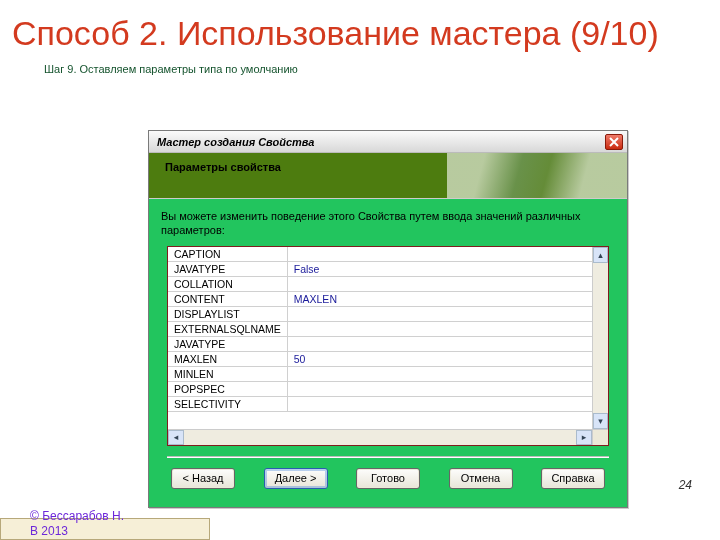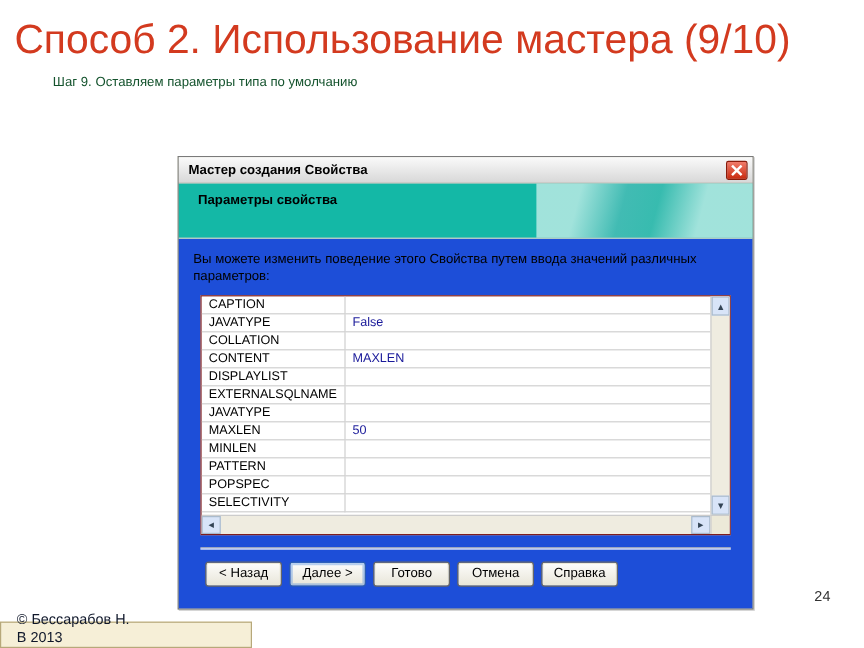--- a/index.html
+++ b/index.html
@@ -19,30 +19,31 @@
     font-weight: 400;
   }
   .step-text {
     padding: 6px 0 10px 44px;
     font-size: 11px;
     color: #14532d;
   }
   .page-num {
     position: absolute;
     right: 28px;
-    bottom: 36px;
+    bottom: 48px;
     font-size: 12px;
     color: #333;
+    font-style: italic;
   }
   .copyright {
     position: absolute;
-    left: 14px;
+    left: 30px;
     bottom: 2px;
     font-size: 12px;
-    color: #0f172a;
+    color: #6d28d9;
     line-height: 1.2;
   }
   .overlay-box {
     position: absolute;
     left: 0;
     bottom: 0;
     width: 210px;
     height: 22px;
     border: 1px solid #b7a87a;
     background: #f6efd7;
@@ -61,54 +62,55 @@
     box-shadow: 1px 1px 0 #ccc;
   }
   .titlebar {
     display: flex;
     align-items: center;
     justify-content: space-between;
     height: 22px;
     padding: 0 4px 0 8px;
     background: linear-gradient(#fafafa, #d8d8d8);
     border-bottom: 1px solid #bbb;
+    font-style: italic;
   }
   .titlebar-text { font-weight: bold; font-size: 11px; }
   .close-box {
     width: 18px; height: 16px;
     background: linear-gradient(#f07b6a, #c92a0f);
     border: 1px solid #8a1a0a;
     border-radius: 2px;
     display: flex; align-items: center; justify-content: center;
     color: #fff;
   }
   .close-box svg { width: 10px; height: 10px; }
 
   .banner {
-    background: #14b8a6;
+    background: #4d7c0f;
     border-bottom: 1px solid #ccc;
     height: 46px;
     position: relative;
     padding: 8px 14px 0 16px;
   }
   .banner-title { font-weight: bold; font-size: 11px; }
   .banner-deco {
     position: absolute;
     right: 0; top: 0;
     width: 180px; height: 100%;
     background: linear-gradient(105deg,
       #fff 0%, #fff 20%,
       rgba(170,195,210,0.5) 40%,
       rgba(190,200,210,0.35) 55%,
       #fff 75%);
     opacity: 0.6;
   }
 
   .body-area {
-    background: #1d4ed8;
+    background: #22c55e;
     padding: 10px 12px 6px 12px;
   }
   .intro-text { font-size: 11px; line-height: 1.3; margin-bottom: 8px; }
 
   .prop-table {
     background: #fff;
     border: 1px solid #7f1d1d;
     height: 200px;
     overflow: hidden;
     position: relative;
@@ -168,21 +170,21 @@
 
   .sep {
     border-top: 1px solid #bbb;
     border-bottom: 1px solid #fff;
     margin: 10px 6px 6px 6px;
     height: 0;
   }
 
   .button-row {
     display: flex;
-    justify-content: flex-start;
+    justify-content: space-between;
     gap: 6px;
     padding: 4px 10px 12px 10px;
   }
   .win-btn {
     min-width: 64px;
     height: 21px;
     padding: 0 8px;
     font-size: 11px;
     background: linear-gradient(#fdfdfc, #e8e5d8);
     border: 1px solid #666;
@@ -250,24 +252,20 @@
             <tr>
               <td class="name-col">JAVATYPE</td>
               <td class="val-col"></td>
             </tr>
             <tr>
               <td class="name-col">MAXLEN</td>
               <td class="val-col">50</td>
             </tr>
             <tr>
               <td class="name-col">MINLEN</td>
-              <td class="val-col"></td>
-            </tr>
-            <tr>
-              <td class="name-col">PATTERN</td>
               <td class="val-col"></td>
             </tr>
             <tr>
               <td class="name-col">POPSPEC</td>
               <td class="val-col"></td>
             </tr>
             <tr>
               <td class="name-col">SELECTIVITY</td>
               <td class="val-col"></td>
             </tr>

